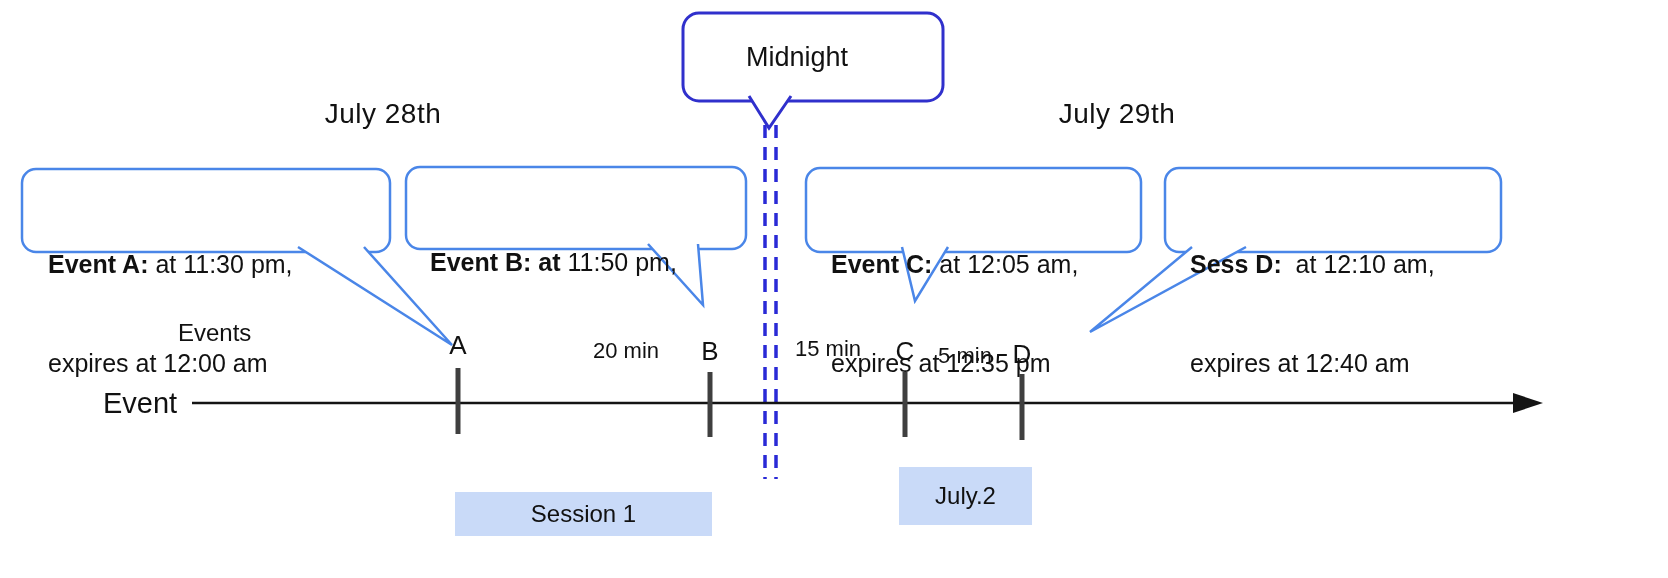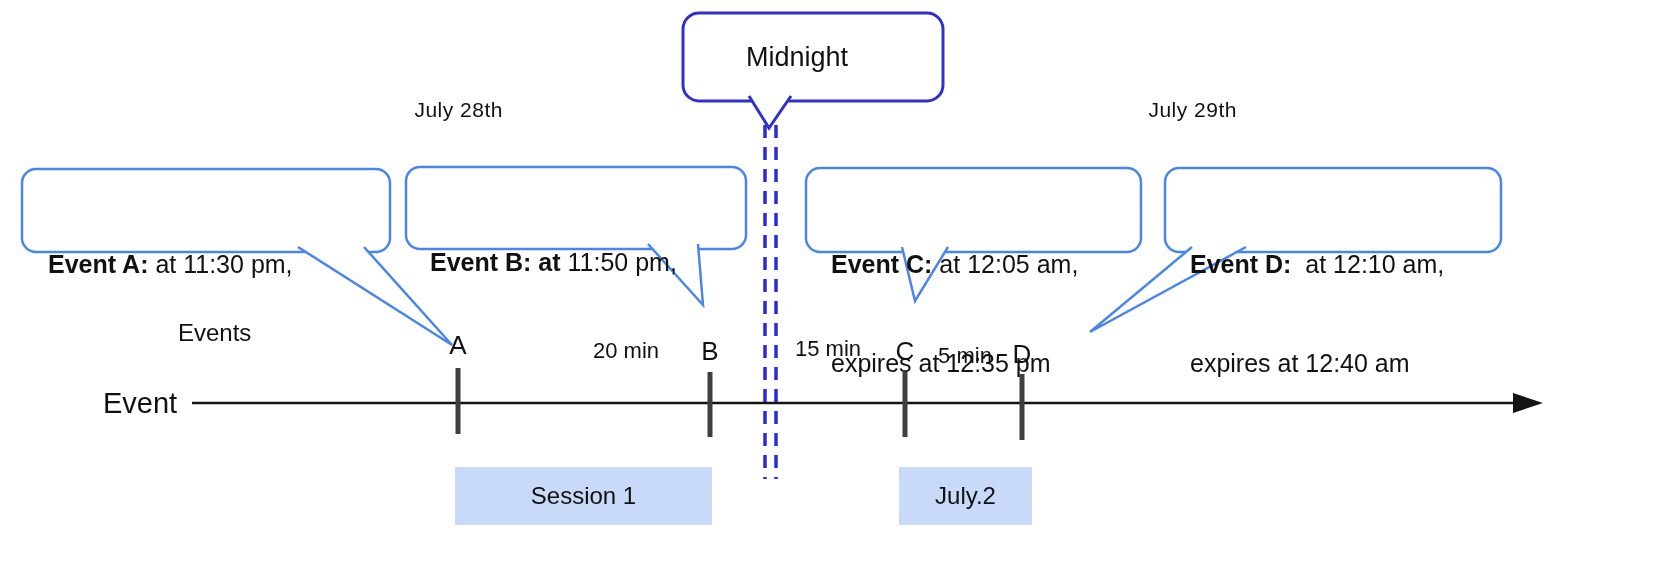--- a/index.html
+++ b/index.html
@@ -1,20 +1,20 @@
 <!DOCTYPE html>
 <html><head>
 <meta charset="utf-8">
 <style>
   * { margin:0; padding:0; box-sizing:border-box; }
   html,body { background:#ffffff; font-family:"Liberation Sans", sans-serif; color:#111; }
   .canvas { position:relative; width:1668px; height:578px; background:#ffffff; overflow:hidden; }
   .abs { position:absolute; }
   svg.layer { position:absolute; left:0; top:0; }
-  .date-label { width:240px; text-align:right; font-size:21px; letter-spacing:0.5px; }
+  .date-label { width:240px; text-align:center; font-size:28px; letter-spacing:0.5px; }
   .midnight-text { width:170px; height:88px; display:flex; align-items:center; justify-content:center; font-size:27px; }
   .event-text { font-size:25px; line-height:33px; white-space:pre-wrap; }
   .event-text b { font-weight:bold; }
   .events-label { font-size:24px; }
   .user-label { font-size:29px; }
   .tick-label { width:44px; text-align:center; font-size:26px; }
   .duration-label { width:110px; text-align:center; font-size:22px; }
   .session-box { background:#c9daf8; display:flex; align-items:center; justify-content:center; font-size:24px; }
 </style>
 </head>
@@ -51,48 +51,49 @@
     <path d="M 749,96 L 769,128 L 791,96" fill="#ffffff" stroke="#3030cc" stroke-width="3"></path>
   </svg>
 
   <div class="abs date-label" style="left:263px; top:98px;">July 28th</div>
   <div class="abs date-label" style="left:997px; top:98px;">July 29th</div>
 
   <div class="abs midnight-text" style="left:712px; top:13px;">Midnight</div>
 
   <div class="abs event-text" style="left:48px; top:182px;">
     <div><b>Event A:</b><span> at 11:30 pm,</span></div>
+    <div><span>expires at 12:00 am</span></div>
   </div>
 
   <div class="abs event-text" style="left:430px; top:180px;">
     <div><b>Event B: at</b><span> 11:50 pm,</span></div>
   </div>
 
   <div class="abs event-text" style="left:831px; top:182px;">
     <div><b>Event C:</b><span> at 12:05 am,</span></div>
     <div><span>expires at 12:35 pm</span></div>
   </div>
 
   <div class="abs event-text" style="left:1190px; top:182px;">
-    <div><b>Event D:</b><span>  at 12:10 am,</span></div>
+    <div><b>Sess D:</b><span>  at 12:10 am,</span></div>
     <div><span>expires at 12:40 am</span></div>
   </div>
 
   <div class="abs events-label" style="left:178px; top:319px;">Events</div>
   <div class="abs user-label" style="left:103px; top:387px;">Event</div>
 
   <div class="abs tick-label" style="left:436px; top:330px;">A</div>
   <div class="abs tick-label" style="left:688px; top:336px;">B</div>
   <div class="abs tick-label" style="left:883px; top:336px;">C</div>
   <div class="abs tick-label" style="left:1000px; top:339px;">D</div>
 
   <div class="abs duration-label" style="left:571px; top:338px;">20 min</div>
   <div class="abs duration-label" style="left:773px; top:336px;">15 min</div>
   <div class="abs duration-label" style="left:910px; top:343px;">5 min</div>
 
-  <div class="abs session-box" style="left:455px; top:467px; width:257px; height:58px;">
+  <div class="abs session-box" style="left:455px; top:492px; width:257px; height:44px;">
     <span>Session 1</span>
   </div>
   <div class="abs session-box" style="left:899px; top:467px; width:133px; height:58px;">
     <span>July.2</span>
   </div>
 
 </div>
 
 </body></html>

